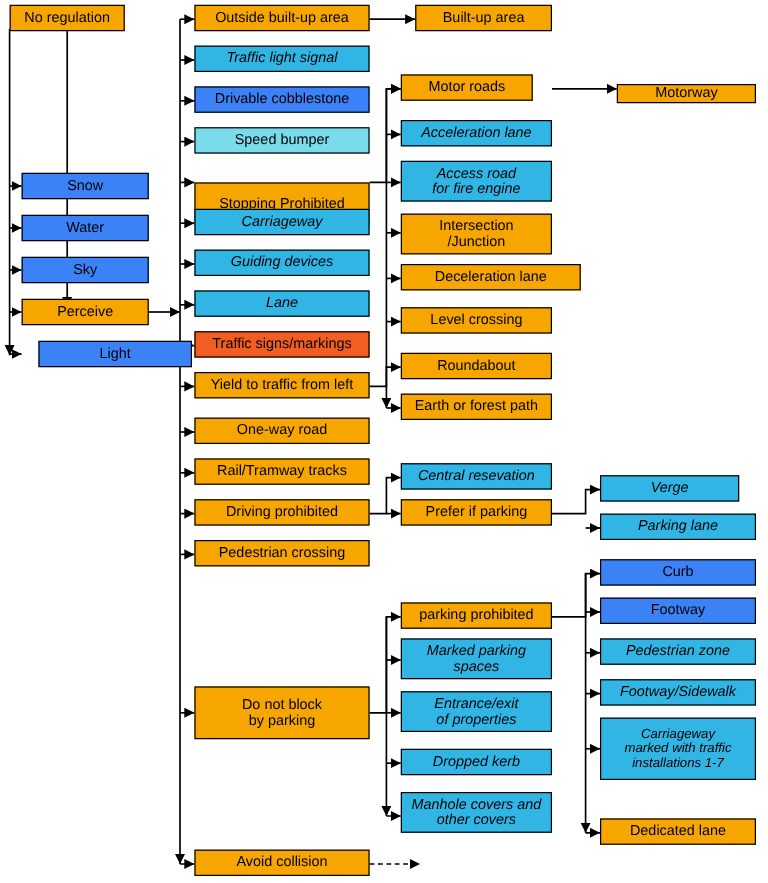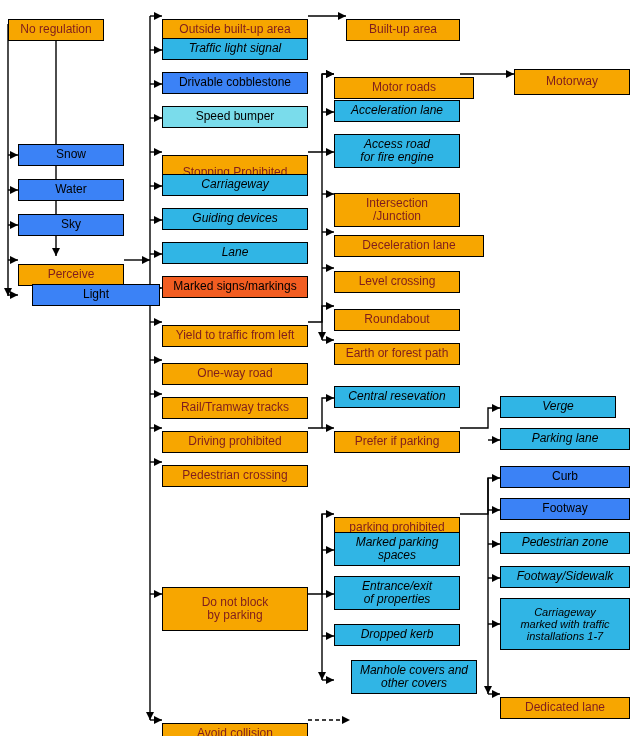--- a/index.html
+++ b/index.html
@@ -18,21 +18,21 @@
     border: 1px solid #000;
     display: flex;
     align-items: center;
     justify-content: center;
     text-align: center;
     font-size: 12px;
     line-height: 1.1;
     box-sizing: border-box;
     padding: 2px 4px;
   }
-  .amber  { background: #f7a600; color: #7f1d1d; margin-top: 15px; }
+  .amber  { background: #f7a600; color: #000000; }
   .cyanL  { background: #3b82f6; color: #000; }
   .cyanM  { background: #7adceb; color: #000; }
   .cyanS  { background: #30b5e5; color: #000; font-style: italic; }
   .redO   { background: #f25d21; color: #000; }
 </style>
 </head>
 <body>
 
 <svg width="640" height="736">
   <defs>
@@ -115,57 +115,57 @@
 <div class="node cyanL" style="left:18px;top:144px;width:106px;height:22px">Snow</div>
 <div class="node cyanL" style="left:18px;top:179px;width:106px;height:22px">Water</div>
 <div class="node cyanL" style="left:18px;top:214px;width:106px;height:22px">Sky</div>
 <div class="node amber" style="left:18px;top:249px;width:106px;height:22px">Perceive</div>
 <div class="node cyanL" style="left:32px;top:284px;width:128px;height:22px">Light</div>
 
 <div class="node amber" style="left:162px;top:4px;width:146px;height:22px">Outside built-up area</div>
 <div class="node cyanS" style="left:162px;top:38px;width:146px;height:22px">Traffic light signal</div>
 <div class="node cyanL" style="left:162px;top:72px;width:146px;height:22px">Drivable cobblestone</div>
 <div class="node cyanM" style="left:162px;top:106px;width:146px;height:22px">Speed bumper</div>
-<div class="node amber" style="left:162px;top:140px;width:146px;height:36px">Stopping Prohibited</div>
+<div class="node amber" style="left:162px;top:152px;width:146px;height:36px">Stopping Prohibited</div>
 <div class="node cyanS" style="left:162px;top:174px;width:146px;height:22px">Carriageway</div>
 <div class="node cyanS" style="left:162px;top:208px;width:146px;height:22px">Guiding devices</div>
 <div class="node cyanS" style="left:162px;top:242px;width:146px;height:22px">Lane</div>
-<div class="node redO" style="left:162px;top:276px;width:146px;height:22px">Marked signs/markings</div>
+<div class="node redO" style="left:162px;top:276px;width:146px;height:22px">Traffic signs/markings</div>
 <div class="node amber" style="left:162px;top:310px;width:146px;height:22px">Yield to traffic from left</div>
 <div class="node amber" style="left:162px;top:348px;width:146px;height:22px">One-way road</div>
 <div class="node amber" style="left:162px;top:382px;width:146px;height:22px">Rail/Tramway tracks</div>
 <div class="node amber" style="left:162px;top:416px;width:146px;height:22px">Driving prohibited</div>
 <div class="node amber" style="left:162px;top:450px;width:146px;height:22px">Pedestrian crossing</div>
 <div class="node amber" style="left:162px;top:572px;width:146px;height:44px;white-space:pre-line">Do not block
 by parking</div>
 <div class="node amber" style="left:162px;top:708px;width:146px;height:22px">Avoid collision</div>
 
 <div class="node amber" style="left:346px;top:4px;width:114px;height:22px">Built-up area</div>
-<div class="node amber" style="left:334px;top:62px;width:140px;height:22px">Motor roads</div>
+<div class="node amber" style="left:334px;top:62px;width:110px;height:22px">Motor roads</div>
 <div class="node cyanS" style="left:334px;top:100px;width:126px;height:22px">Acceleration lane</div>
 <div class="node cyanS" style="left:334px;top:134px;width:126px;height:34px;white-space:pre-line">Access road
 for fire engine</div>
 <div class="node amber" style="left:334px;top:178px;width:126px;height:34px;white-space:pre-line">Intersection
 /Junction</div>
 <div class="node amber" style="left:334px;top:220px;width:150px;height:22px">Deceleration lane</div>
 <div class="node amber" style="left:334px;top:256px;width:126px;height:22px">Level crossing</div>
 <div class="node amber" style="left:334px;top:294px;width:126px;height:22px">Roundabout</div>
 <div class="node amber" style="left:334px;top:328px;width:126px;height:22px">Earth or forest path</div>
 <div class="node cyanS" style="left:334px;top:386px;width:126px;height:22px">Central resevation</div>
 <div class="node amber" style="left:334px;top:416px;width:126px;height:22px">Prefer if parking</div>
 <div class="node amber" style="left:334px;top:502px;width:126px;height:22px">parking prohibited</div>
 <div class="node cyanS" style="left:334px;top:532px;width:126px;height:34px;white-space:pre-line">Marked parking
 spaces</div>
 <div class="node cyanS" style="left:334px;top:576px;width:126px;height:34px;white-space:pre-line">Entrance/exit
 of properties</div>
 <div class="node cyanS" style="left:334px;top:624px;width:126px;height:22px">Dropped kerb</div>
-<div class="node cyanS" style="left:351px;top:660px;width:126px;height:34px;white-space:pre-line">Manhole covers and
+<div class="node cyanS" style="left:334px;top:660px;width:126px;height:34px;white-space:pre-line">Manhole covers and
 other covers</div>
 
-<div class="node amber" style="left:514px;top:54px;width:116px;height:26px">Motorway</div>
+<div class="node amber" style="left:514px;top:70px;width:116px;height:16px">Motorway</div>
 <div class="node cyanS" style="left:500px;top:396px;width:116px;height:22px">Verge</div>
 <div class="node cyanS" style="left:500px;top:428px;width:130px;height:22px">Parking lane</div>
 <div class="node cyanL" style="left:500px;top:466px;width:130px;height:22px">Curb</div>
 <div class="node cyanL" style="left:500px;top:498px;width:130px;height:22px">Footway</div>
 <div class="node cyanS" style="left:500px;top:532px;width:130px;height:22px">Pedestrian zone</div>
 <div class="node cyanS" style="left:500px;top:566px;width:130px;height:22px">Footway/Sidewalk</div>
 <div class="node cyanS" style="left:500px;top:598px;width:130px;height:52px;white-space:pre-line;font-size:11px">Carriageway
 marked with traffic
 installations 1-7</div>
 <div class="node amber" style="left:500px;top:682px;width:130px;height:22px">Dedicated lane</div>

